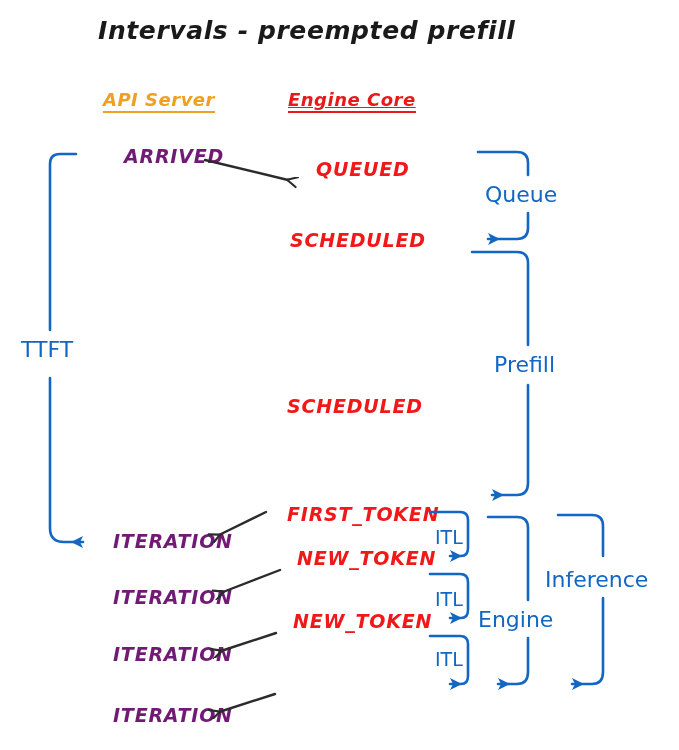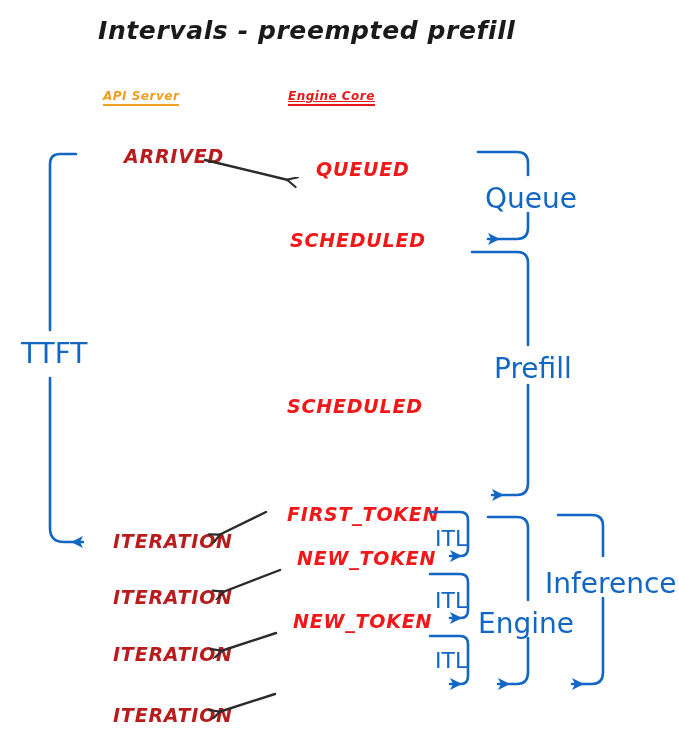--- a/index.html
+++ b/index.html
@@ -27,49 +27,49 @@
     margin-left: 16px;
   }
   #title {
     left: 82px;
     top: 16px;
     font-size: 25px;
     color: #1a1a1a;
     letter-spacing: 0.6px;
   }
   .col-header {
-    font-size: 12px;
+    font-size: 18px;
     border-bottom: 2.5px solid currentColor;
     padding-bottom: 1px;
     white-space: nowrap;
     font-family: "DejaVu Sans", sans-serif;
     font-style: italic;
     font-weight: bold;
     letter-spacing: 0.5px;
     text-align: center;
   }
   #hdr-api    { left: 103px; top: 89px;  color: #F0A020; }
   #hdr-engine { left: 288px; top: 89px;  color: #E8191B; text-decoration: underline; }
 
   .state {
     font-size: 19px;
     letter-spacing: 0.8px;
   }
-  .orange { color: #b91c1c; }
+  .orange { color: #701a75; }
   .red    { color: #F01818; }
 
   
   .blue-label {
     font-family: "DejaVu Sans", sans-serif;
     color: #1266C4;
     white-space: nowrap;
     font-weight: 400;
   }
-  .blue-big   { font-size: 28px; }
-  .blue-small { font-size: 22px; }
+  .blue-big   { font-size: 22px; }
+  .blue-small { font-size: 19px; }
 
   svg.overlay {
     position: absolute;
     left: 0; top: 0;
     width: 679px;
     height: 750px;
     pointer-events: none;
   }
 </style>
 </head>

